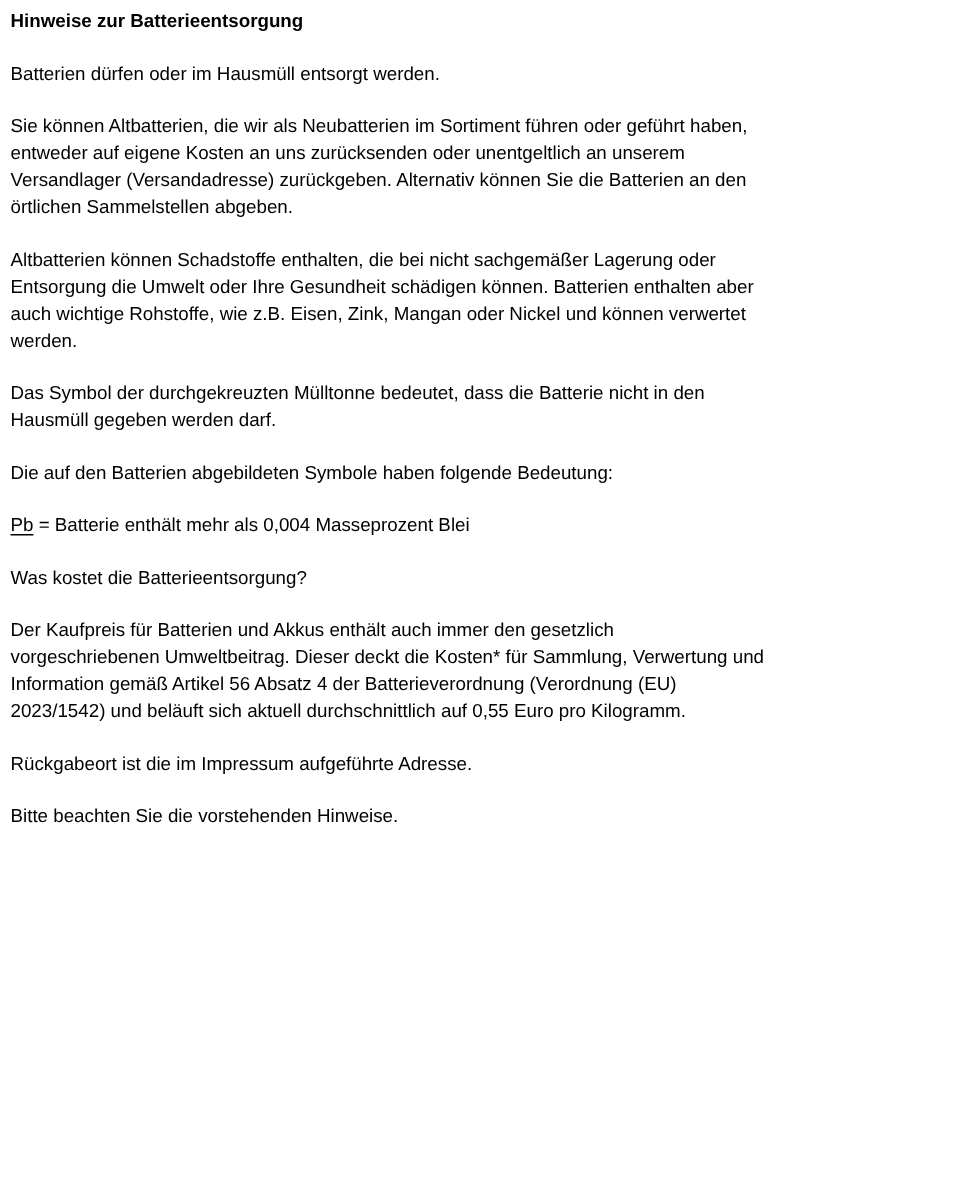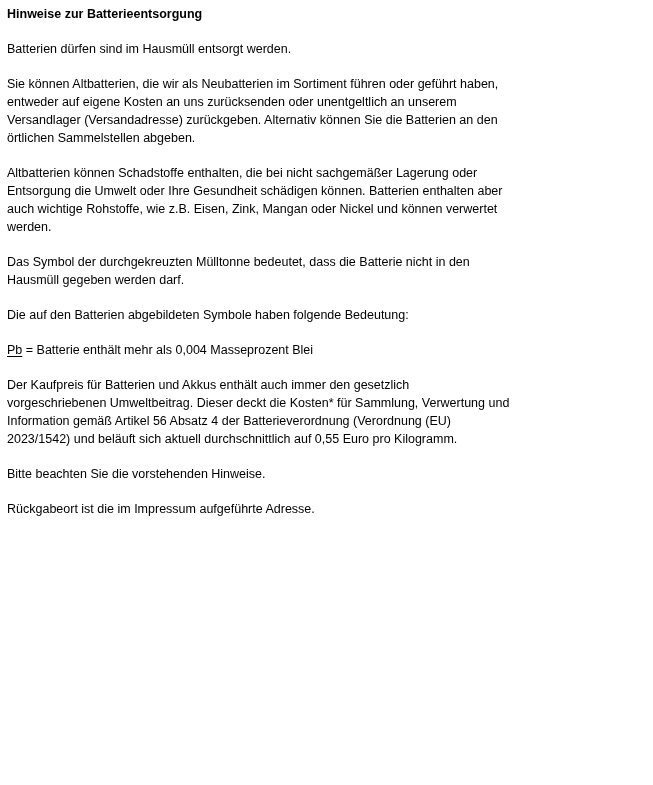--- a/index.html
+++ b/index.html
@@ -46,37 +46,38 @@
   }
 </style>
 </head>
 <body>
 
 <div class="doc">
 
   <div class="doc-title">Hinweise zur Batterieentsorgung</div>
 
 
-  <p class="para">Batterien dürfen sind im Hausmüll entsorgt werden.</p>
+  <p class="para">Batterien dürfen oder im Hausmüll entsorgt werden.</p>
 
   <p class="para">Sie können Altbatterien, die wir als Neubatterien im Sortiment führen oder geführt haben, entweder auf eigene Kosten an uns zurücksenden oder unentgeltlich an unserem Versandlager (Versandadresse) zurückgeben. Alternativ können Sie die Batterien an den örtlichen Sammelstellen abgeben.</p>
 
 
   <p class="para">Altbatterien können Schadstoffe enthalten, die bei nicht sachgemäßer Lagerung oder Entsorgung die Umwelt oder Ihre Gesundheit schädigen können. Batterien enthalten aber auch wichtige Rohstoffe, wie z.B. Eisen, Zink, Mangan oder Nickel und können verwertet werden.</p>
 
   <p class="para">Das Symbol der durchgekreuzten Mülltonne bedeutet, dass die Batterie nicht in den Hausmüll gegeben werden darf.</p>
 
   <p class="para">Die auf den Batterien abgebildeten Symbole haben folgende Bedeutung:</p>
 
 
   <div class="symbol-block">
     <div class="symbol-line"><span class="spellcheck">Pb</span> <span>= Batterie enthält mehr als 0,004 Masseprozent Blei</span></div>
   </div>
 
+  <p class="para">Was kostet die Batterieentsorgung?</p>
 
   <p class="para">Der Kaufpreis für Batterien und Akkus enthält auch immer den gesetzlich vorgeschriebenen Umweltbeitrag. Dieser deckt die Kosten* für Sammlung, Verwertung und Information gemäß Artikel 56 Absatz 4 der Batterieverordnung (Verordnung (EU) 2023/1542) und beläuft sich aktuell durchschnittlich auf 0,55 Euro pro Kilogramm.</p>
 
+  <p class="para">Rückgabeort ist die im Impressum aufgeführte Adresse.</p>
+
   <p class="para">Bitte beachten Sie die vorstehenden Hinweise.</p>
-
-  <p class="para">Rückgabeort ist die im Impressum aufgeführte Adresse.</p>
 
 
 </div>
 
 </body></html>

